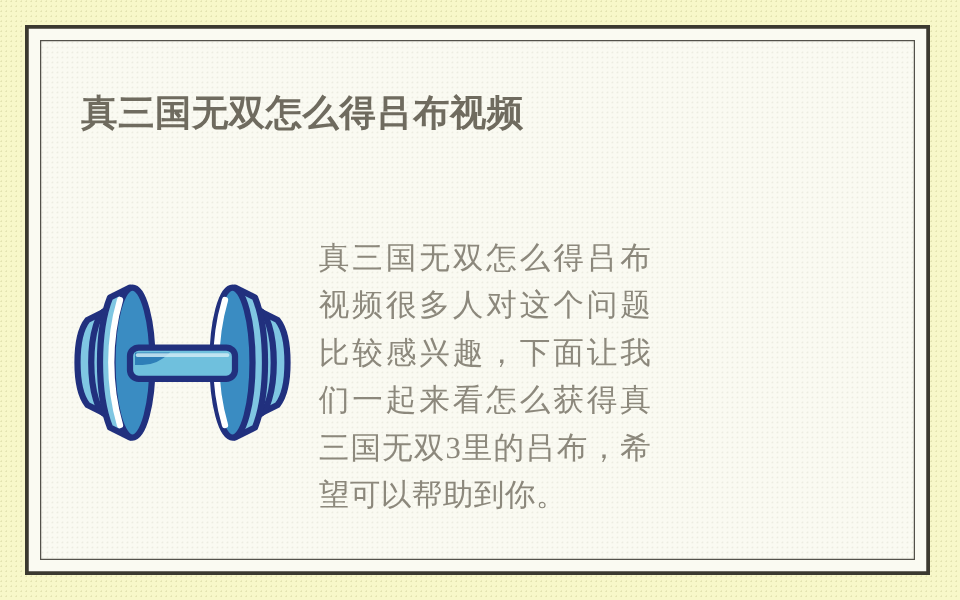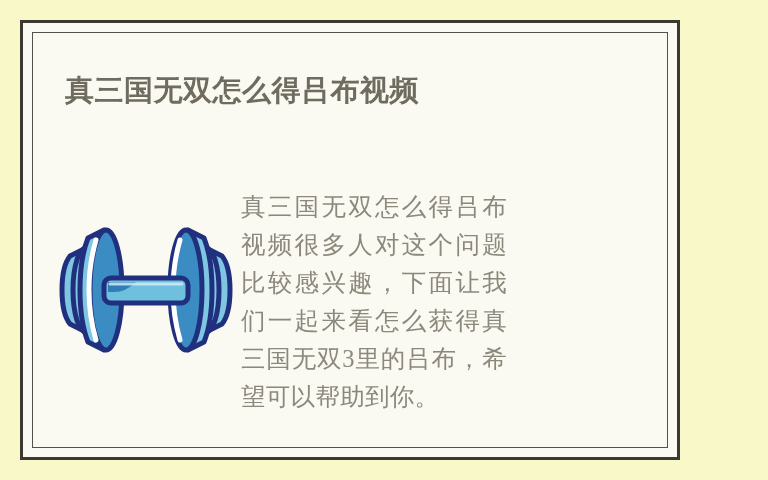--- a/index.html
+++ b/index.html
@@ -31,21 +31,21 @@
       radial-gradient(circle at 1px 1px, rgba(180,180,120,0.30) 0.6px, rgba(0,0,0,0) 0.7px);
     background-size: 4px 4px;
     pointer-events: none;
     z-index: 0;
   }
 
   .outer-frame {
     position: absolute;
     left: 20px;
     top: 20px;
-    width: 660px;
+    width: 724px;
     height: 440px;
     box-sizing: border-box;
     border: 3px solid #3B392F;
     background: #FAFAF2;
     z-index: 1;
   }
 
   .inner-frame {
     position: absolute;
     left: 9px;
@@ -101,20 +101,21 @@
     margin-top: 30px;
     display: flex;
     justify-content: center;
   }
 
   .dumbbell-svg {
     display: block;
   }
 
   .article-text {
+    margin-left: 14px;
     margin-right: 28px;
     width: 266px;
     font-family: "Liberation Serif", "DejaVu Serif", serif;
     font-size: 24.5px;
     line-height: 38px;
     color: #8C887C;
     text-align: justify;
     text-justify: inter-character;
     letter-spacing: 0.3px;
   }

